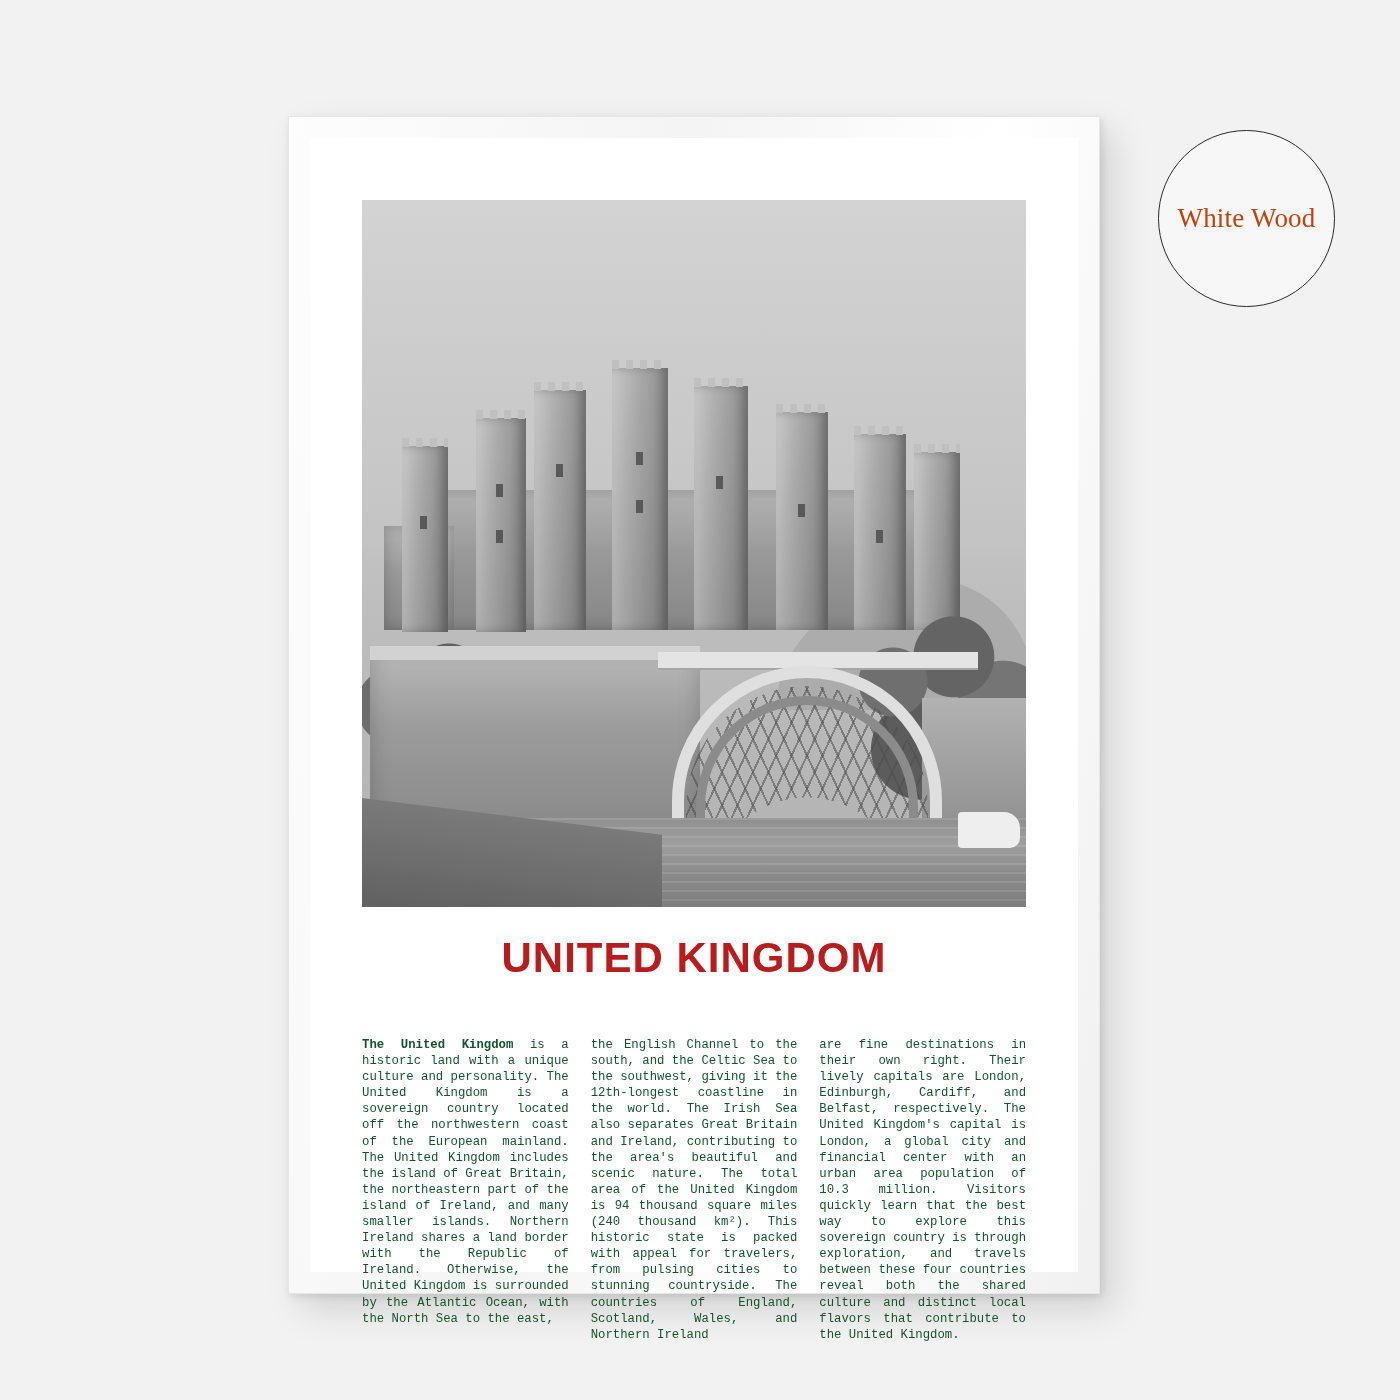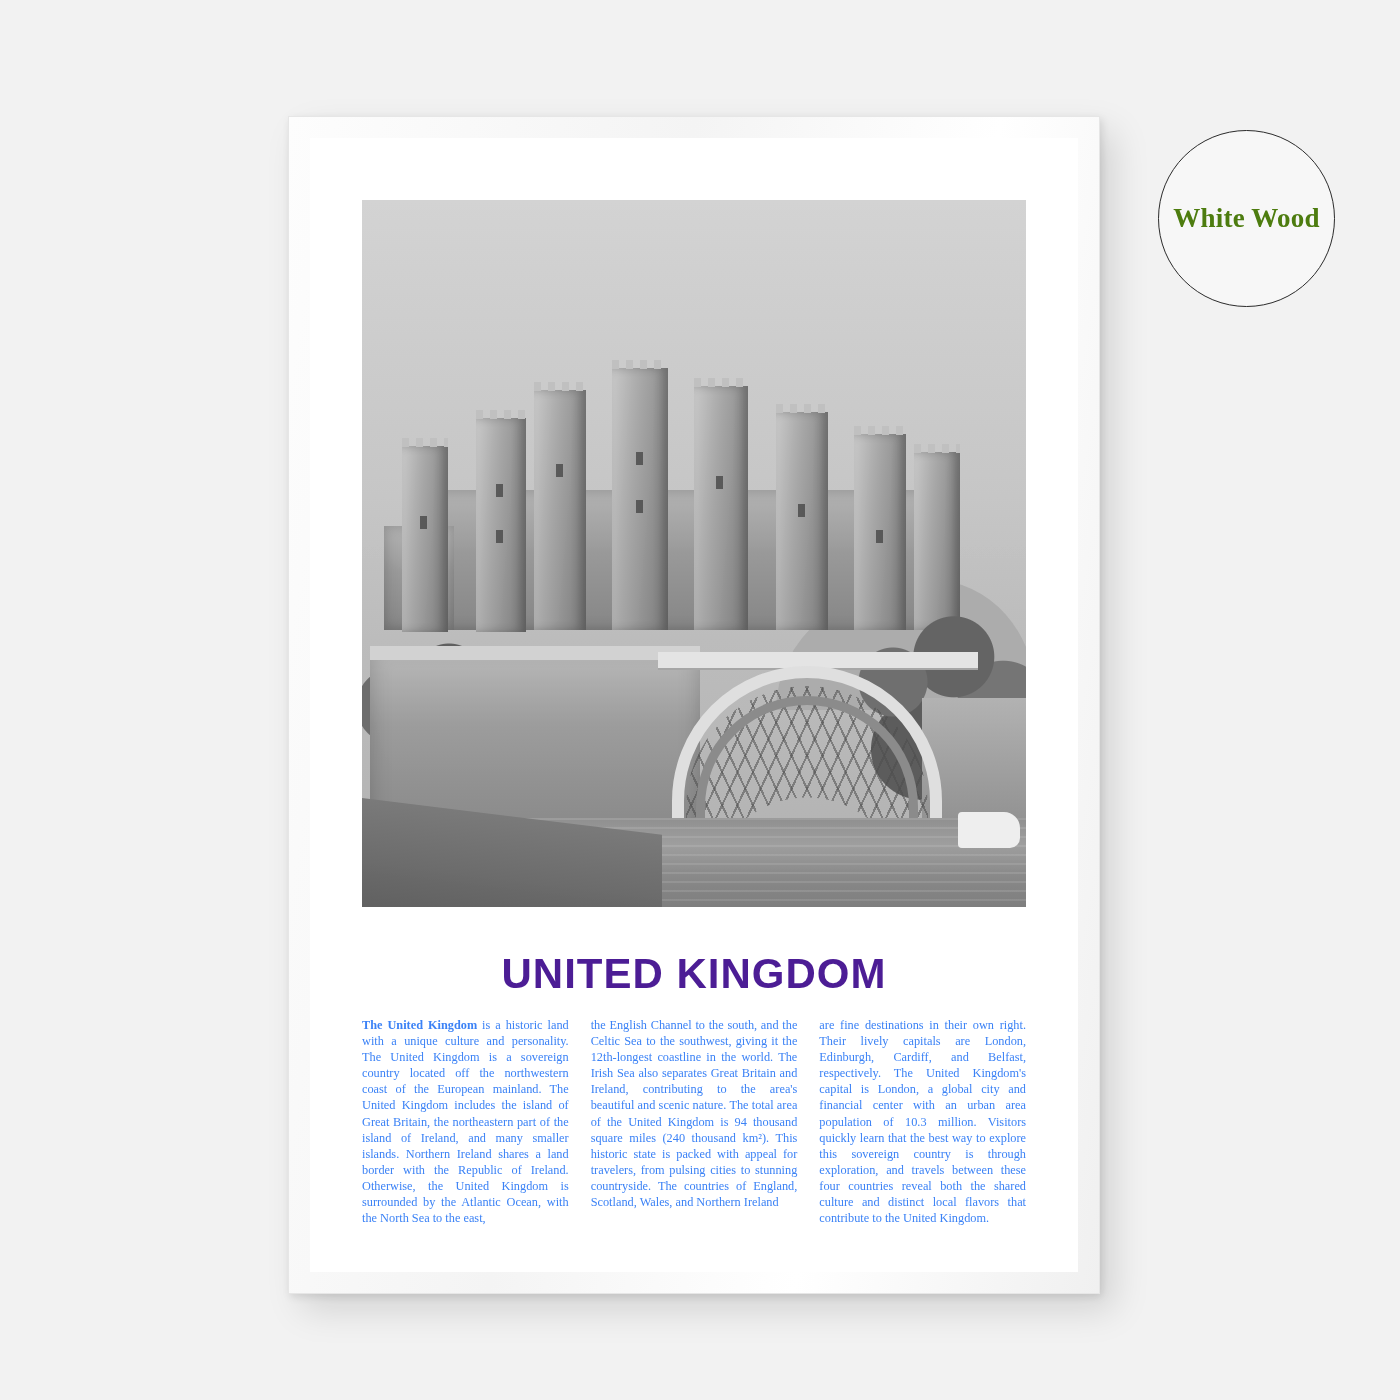--- a/index.html
+++ b/index.html
@@ -24,23 +24,23 @@
     height: 175px;
     border-radius: 50%;
     border: 1.5px solid #2b2b2b;
     background: #f7f7f7;
     display: flex;
     align-items: center;
     justify-content: center;
   }
   .badge-label {
     font-family: "Liberation Serif", serif;
-    font-weight: bold;
+    font-weight: normal;
     font-size: 27px;
-    color: #4d7c0f;
+    color: #c2410c;
     letter-spacing: 0.2px;
     white-space: nowrap;
   }
 
   
   .frame-shadow {
     position: absolute;
     left: 288px;
     top: 116px;
     width: 812px;
@@ -289,37 +289,38 @@
     border-radius: 4px 16px 10px 4px;
   }
 
   
   .poster-title {
     text-align: center;
     font-family: "Liberation Sans", sans-serif;
     font-weight: bold;
     font-size: 42px;
     letter-spacing: 1px;
-    color: #4c1d95;
-    margin: 46px 0 22px 0;
+    color: #b91c1c;
+    margin: 30px 0 22px 0;
     line-height: 1;
   }
   .columns {
     display: flex;
     gap: 22px;
   }
   .col {
     flex: 1;
-    font-family: Liberation Serif, serif;
+    font-family: Liberation Mono, monospace;
     font-size: 12.3px;
     line-height: 1.31;
-    color: #3b82f6;
+    color: #14532d;
     text-align: justify;
     text-justify: inter-word;
     hyphens: auto;
+    margin-top: 36px;
   }
   .col b {
     font-weight: bold;
   }
 </style>
 </head>
 <body>
 
 <div class="badge">
   <span class="badge-label">White Wood</span>

